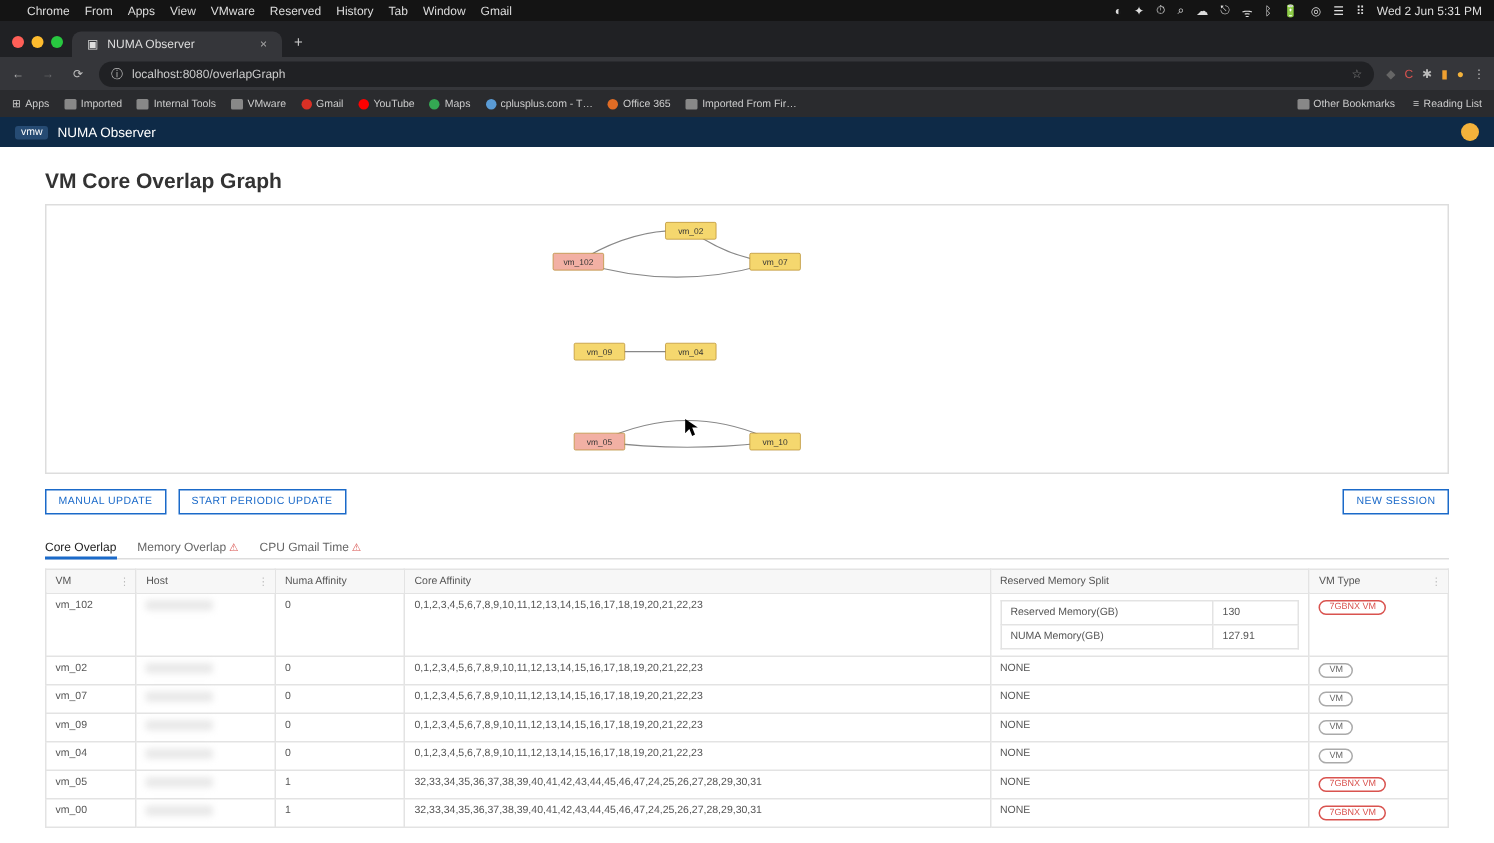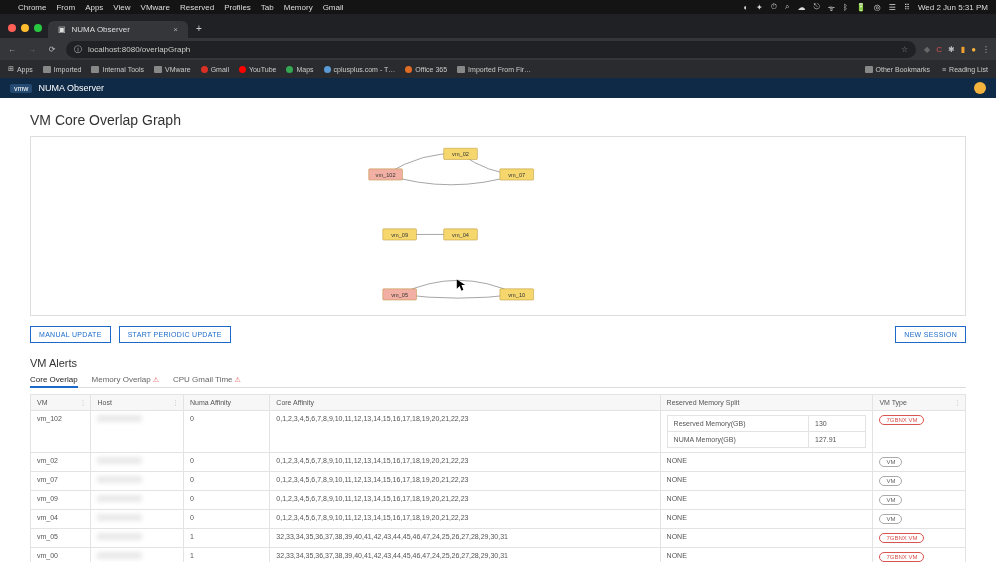--- a/index.html
+++ b/index.html
@@ -25,21 +25,21 @@
   .bm-item { display: flex; align-items: center; gap: 3px; cursor: pointer; }
   .bm-folder { width: 8px; height: 7px; background: #888; border-radius: 1px; display: inline-block; }
   .bm-dot { width: 7px; height: 7px; border-radius: 50%; display: inline-block; }
   .bm-row .right { margin-left: auto; display: flex; gap: 12px; }
   
   .app-header { background: #0e2a47; height: 20px; display: flex; align-items: center; padding: 0 10px; color: #fff; font-size: 9px; }
   .app-header .logo { background: #264b73; padding: 1px 4px; margin-right: 6px; font-size: 7px; border-radius: 2px; }
   .app-header .user { margin-left: auto; width: 12px; height: 12px; border-radius: 50%; background: #f3b23b; }
   
   .content { padding: 10px 30px; }
-  .page-title { font-size: 14px; font-weight: 400; margin: 4px 0 8px; }
+  .page-title { font-size: 14px; font-weight: 700; margin: 4px 0 8px; }
   .graph-panel { border: 1px solid #ddd; height: 180px; position: relative; margin-bottom: 10px; overflow: hidden; }
   .graph-panel svg { width: 100%; height: 100%; }
   .gnode { font-size: 7px; }
   .gnode rect { stroke: #b48a2b; stroke-width: 0.5; }
   .btn-row { display: flex; gap: 8px; margin-bottom: 14px; }
   .btn { border: 1px solid #1b6ac9; color: #1b6ac9; background: #fff; font-size: 7px; padding: 4px 8px; letter-spacing: 0.3px; cursor: pointer; }
   .btn.right { margin-left: auto; }
   .section-title { font-size: 11px; margin-bottom: 3px; }
   .tabs { display: flex; gap: 14px; border-bottom: 1px solid #ddd; font-size: 8px; color: #666; margin-bottom: 6px; }
   .tabs .tab-item { padding: 3px 0; cursor: pointer; position: relative; }
@@ -60,23 +60,23 @@
 <body>
 
 <div class="mac-bar">
   <span></span>
   <span style="font-weight:400">Chrome</span> 
     <span style="">From</span> 
     <span style="">Apps</span> 
     <span style="">View</span> 
     <span style="">VMware</span> 
     <span style="">Reserved</span> 
-    <span style="">Profiles</span> 
+    <span style="">History</span> 
     <span style="">Tab</span> 
-    <span style="">Memory</span> 
+    <span style="">Window</span> 
     <span style="">Gmail</span>
   <div class="right">
     <span>◐</span>
     <span>✦</span>
     <span>⏱</span>
     <span>⌕</span>
     <span>☁</span>
     <span>⎋</span>
     <span>ᯤ</span>
     <span>ᛒ</span>
@@ -228,21 +228,20 @@
       </g>
     </svg>
   </div>
 
   <div class="btn-row">
     <button class="btn">MANUAL UPDATE</button>
     <button class="btn">START PERIODIC UPDATE</button>
     <button class="btn right">NEW SESSION</button>
   </div>
 
-  <div class="section-title">VM Alerts</div>
   <div class="tabs" id="alert-tabs">
       <div class="tab-item active">
      <span>Core Overlap</span>
    </div>
       <div class="tab-item ">
      <span>Memory Overlap</span><span class="warn">⚠</span>
    </div>
       <div class="tab-item ">
      <span>CPU Gmail Time</span><span class="warn">⚠</span>
    </div>

